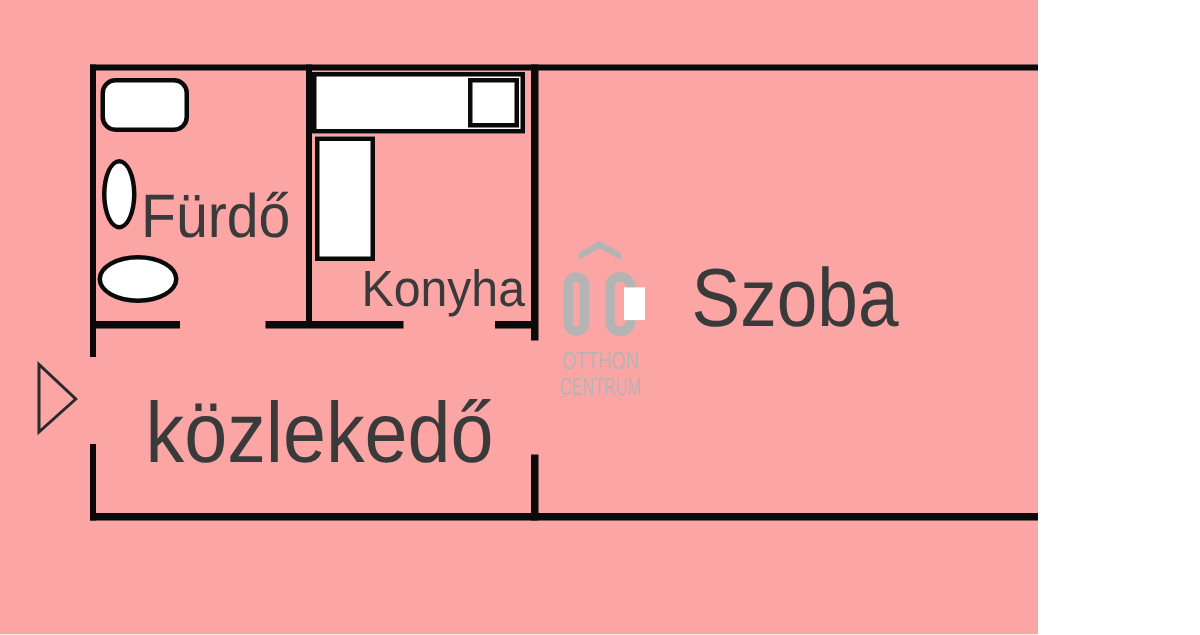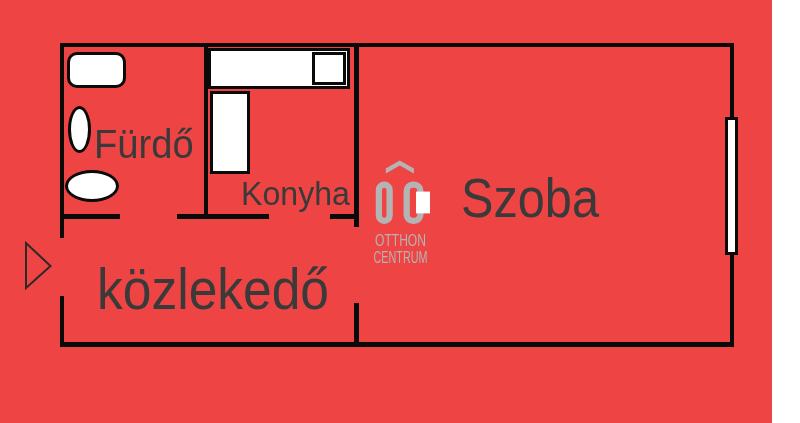--- a/index.html
+++ b/index.html
@@ -1,16 +1,16 @@
 <!DOCTYPE html>
 <html><head>
 <meta charset="utf-8">
 <style>
   html,body{margin:0;padding:0;background:#fff;}
-  #plan{position:relative;width:772px;height:423px;background:#ef4444;overflow:hidden;filter:blur(0.4px);
+  #plan{position:relative;width:692px;height:423px;background:#fca5a5;overflow:hidden;filter:blur(0.4px);
         font-family:"Liberation Sans", sans-serif;}
   .w{position:absolute;background:#0a0a0a;}
   .label{position:absolute;color:#3a3a3a;white-space:nowrap;}
 </style>
 </head>
 <body>
 <div id="plan">
 
   <div class="w" style="left:60px;top:43px;width:674px;height:4px;"></div>
 

